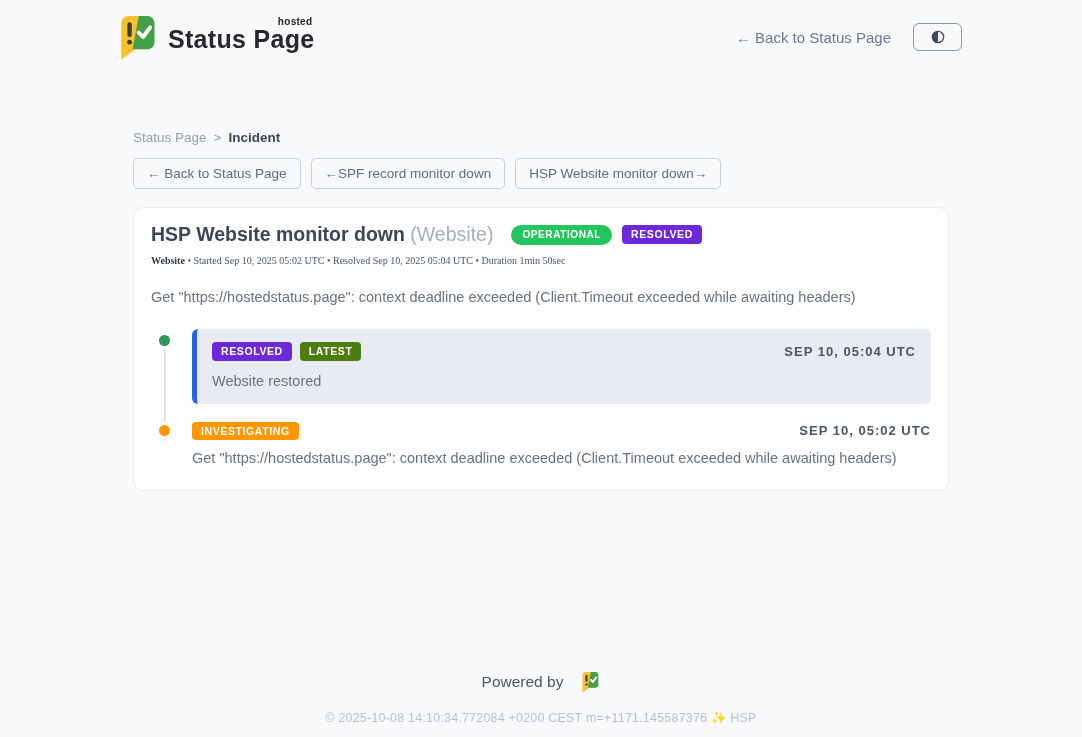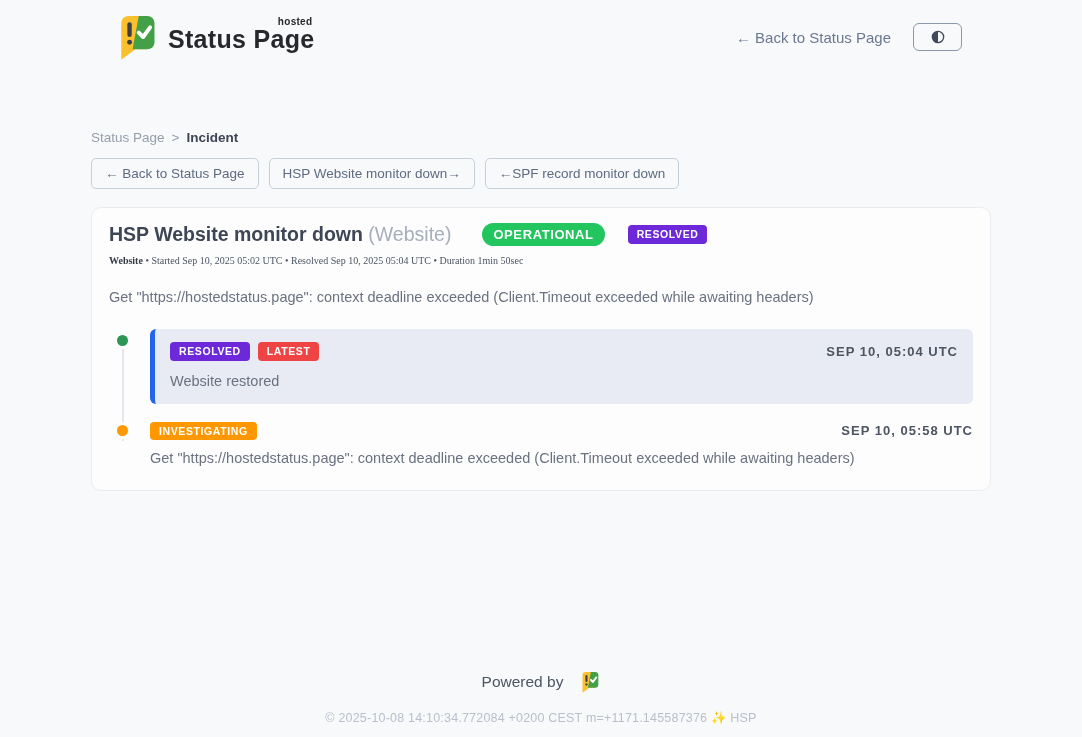--- a/index.html
+++ b/index.html
@@ -20,47 +20,47 @@
   .logo-text-wrap { display:flex; flex-direction:column; align-items:flex-end; margin-top:2px; }
   .hosted { font-size:10px; font-weight:700; color:#26282b; letter-spacing:.3px; margin-right:2px;padding-left:38px; }
   .logo-text { font-size:25px; font-weight:700; color:#26282b; letter-spacing:.3px; margin-top:-2px; }
   .header-right { display:flex; align-items:center; gap:22px; }
   .back-link { font-size:15px; color:#6a7890; text-decoration:none; cursor:pointer; }
   .theme-toggle {
     width:49px; height:28px; background:transparent; border:1px solid #8b98ac;
     border-radius:6px; display:flex; align-items:center; justify-content:center; cursor:pointer;
   }
   
-  .container { width:900px; margin:0 auto; }
+  .container { width:816px; margin:0 auto; }
   .breadcrumb { margin-top:70px; font-size:13.5px; color:#959eac; }
   .breadcrumb a { color:#959eac; text-decoration:none; cursor:pointer; }
   .breadcrumb .sep { margin:0 7px; }
   .breadcrumb .current { color:#3d4654; font-weight:700; }
   .title-row { display:flex; justify-content:space-between; align-items:center; margin-top:13px; }
   .title-row h1 { font-size:22px; font-weight:700; color:#3d4654; letter-spacing:.2px; }
   .nav-buttons { display:flex; gap:10px; }
   .nav-buttons button {
     font-family:inherit; font-size:13.5px; color:#5d6b80; background:transparent;
     border:1px solid #c6cfdc; border-radius:5px; padding:7px 13px; cursor:pointer;
   }
   
   .card {
     margin-top:18px; background:#fdfdfe; border:1px solid #e9ecf1;
     border-radius:10px; padding:15px 17px 24px 17px;
   }
-  .card-title-row { display:flex; align-items:center; gap:23px; }
+  .card-title-row { display:flex; align-items:center; gap:10px; }
   .card-title-row h2 { font-size:19.5px; font-weight:700; color:#3d4654; margin-right:8px; }
   .card-title-row .service { color:#a6aebc; font-weight:400; }
   .badge {
     display:inline-block; color:#fff; font-weight:700; font-size:10.5px;
     letter-spacing:.6px; padding:4px 9px; border-radius:4px; line-height:1;
   }
-  .badge-operational { background:#22c55e; border-radius:999px; font-size:13px; padding:5px 11px; }
+  .badge-operational { background:#22c55e; border-radius:999px; font-size:10px; padding:5px 11px; }
   .badge-resolved { background:#6d28d9; }
-  .badge-latest { background:#ef4444;text-align:center; }
+  .badge-latest { background:#4d7c0f;text-align:center; }
   .badge-investigating { background:#ff9800; }
   .meta { margin-top:9px; font-size:10px; color:#4b5563;font-family:Liberation Serif, serif; }
   .meta b { color:#333a46; }
   .desc { margin-top:23px; font-size:14.5px; color:#6a7280; }
   
   .timeline { position:relative; margin-top:24px; }
   .t-line { position:absolute; left:13px; top:18px; height:94px; width:2px; background:#e3e6ec; }
   .t-entry { position:relative; padding-left:41px; }
   .t-dot {
     position:absolute; left:5px; top:3px; width:17px; height:17px; border-radius:50%;
@@ -117,22 +117,22 @@
 </header>
 
 <main class="container">
   <nav class="breadcrumb">
     <a>Status Page</a><span class="sep">&gt;</span><span class="current">Incident</span>
   </nav>
 
   <div class="title-row">
     <div class="nav-buttons">
       <button>← Back to Status Page</button>
+      <button>←SPF record monitor down</button>
       <button>HSP Website monitor down→</button>
-      <button>←SPF record monitor down</button>
     </div>
   </div>
 
   <section class="card">
     <div class="card-title-row">
       <h2><span>HSP Website monitor down</span> <span class="service">(Website)</span></h2>
       <span class="badge badge-operational">OPERATIONAL</span>
       <span class="badge badge-resolved">RESOLVED</span>
     </div>
     <p class="meta"><b>Website</b> <span>• Started Sep 10, 2025 05:02 UTC • Resolved Sep 10, 2025 05:04 UTC • Duration 1min 50sec</span></p>
@@ -151,21 +151,21 @@
           </div>
           <p class="t-msg">Website restored</p>
         </div>
       </div>
 
       <div class="t-entry plain">
         <span class="t-dot orange"></span>
         <div>
           <div class="t-head">
             <span class="badge badge-investigating">INVESTIGATING</span>
-            <span class="t-time">SEP 10, 05:58 UTC</span>
+            <span class="t-time">SEP 10, 05:02 UTC</span>
           </div>
           <p class="t-msg">Get "https://hostedstatus.page": context deadline exceeded (Client.Timeout exceeded while awaiting headers)</p>
         </div>
       </div>
     </div>
   </section>
 </main>
 
 <footer>
   <div class="powered">

